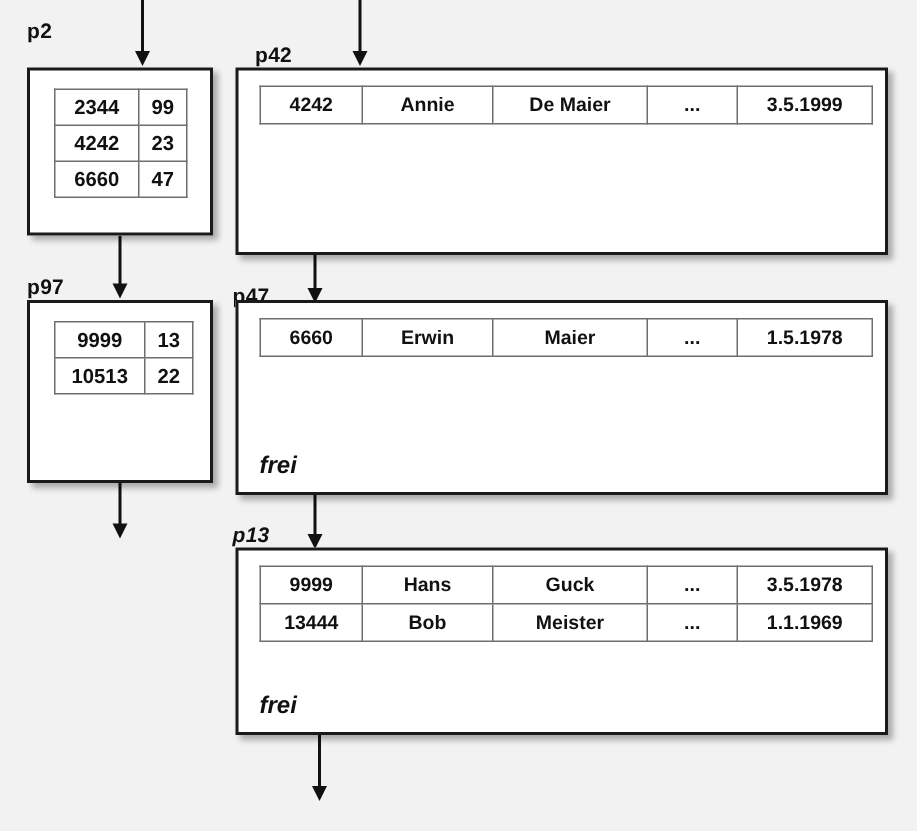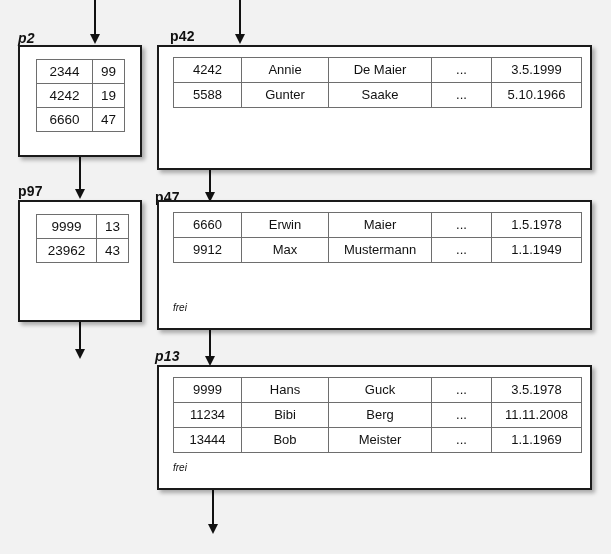--- a/index.html
+++ b/index.html
@@ -46,39 +46,39 @@
   .rec-table {
     position: absolute;
     border-collapse: collapse;
     background: #ffffff;
     table-layout: fixed;
   }
   .rec-table td {
     border: 1px solid #6e6e6e;
     text-align: center;
     font-size: 13px;
-    font-weight: normal;
+    font-weight: bold;
     color: #111;
     padding: 0;
     height: 24px;
     line-height: 24px;
     white-space: nowrap;
     overflow: hidden;
   }
   .rec-table.small td {
     font-size: 13.5px;
     height: 23px;
     line-height: 23px;
   }
 
   .frei {
     position: absolute;
-    font-size: 10px;
+    font-size: 16px;
     font-style: italic;
-    font-weight: normal;
+    font-weight: bold;
     color: #111;
   }
 
   
   .arrow {
     position: absolute;
   }
   .arrow .shaft {
     position: absolute;
     left: 0;
@@ -129,35 +129,35 @@
   <div class="arrow" style="left:209px; top:330px; height:38px;">
     <div class="shaft" style="height:28px;"></div>
     <div class="head" style="top:26px;"></div>
   </div>
 
   <div class="arrow" style="left:212px; top:490px; height:46px;">
     <div class="shaft" style="height:36px;"></div>
     <div class="head" style="top:34px;"></div>
   </div>
 
-  <div class="page-label" style="left:18px; top:30px;font-style:italic;">p2</div>
+  <div class="page-label" style="left:18px; top:12px;">p2</div>
   <div class="page-block" style="left:18px; top:45px; width:124px; height:112px;">
     <table class="rec-table small" style="left:16px; top:12px; width:88px;">
       <colgroup>
           <col style="width:56px;">
           <col style="width:32px;">
         </colgroup>
       <tbody>
         <tr>
           <td>2344</td>
           <td>99</td>
         </tr>
         <tr>
           <td>4242</td>
-          <td>19</td>
+          <td>23</td>
         </tr>
         <tr>
           <td>6660</td>
           <td>47</td>
         </tr>
       </tbody>
     </table>
   </div>
 
   <div class="page-label" style="left:18px; top:183px;">p97</div>
@@ -166,22 +166,22 @@
       <colgroup>
           <col style="width:60px;">
           <col style="width:32px;">
         </colgroup>
       <tbody>
         <tr>
           <td>9999</td>
           <td>13</td>
         </tr>
         <tr>
-          <td>23962</td>
-          <td>43</td>
+          <td>10513</td>
+          <td>22</td>
         </tr>
       </tbody>
     </table>
   </div>
 
   <div class="page-label" style="left:170px; top:28px;">p42</div>
   <div class="page-block" style="left:157px; top:45px; width:435px; height:125px;">
     <table class="rec-table" style="left:14px; top:10px; width:408px;">
       <colgroup>
         <col style="width:68px;">
@@ -191,27 +191,20 @@
           <col style="width:90px;">
       </colgroup>
       <tbody>
         <tr>
           <td>4242</td>
           <td>Annie</td>
           <td>De Maier</td>
           <td>...</td>
           <td>3.5.1999</td>
         </tr>
-        <tr>
-          <td>5588</td>
-          <td>Gunter</td>
-          <td>Saake</td>
-          <td>...</td>
-          <td>5.10.1966</td>
-        </tr>
       </tbody>
     </table>
   </div>
 
   <div class="page-label" style="left:155px; top:189px;">p47</div>
   <div class="page-block" style="left:157px; top:200px; width:435px; height:130px;">
     <table class="rec-table" style="left:14px; top:10px; width:408px;">
       <colgroup>
         <col style="width:68px;">
           <col style="width:87px;">
@@ -220,27 +213,20 @@
           <col style="width:90px;">
       </colgroup>
       <tbody>
         <tr>
           <td>6660</td>
           <td>Erwin</td>
           <td>Maier</td>
           <td>...</td>
           <td>1.5.1978</td>
         </tr>
-        <tr>
-          <td>9912</td>
-          <td>Max</td>
-          <td>Mustermann</td>
-          <td>...</td>
-          <td>1.1.1949</td>
-        </tr>
       </tbody>
     </table>
     <div class="frei" style="left:14px; top:100px;">frei</div>
   </div>
 
   <div class="page-label" style="left:155px; top:348px;font-style:italic;">p13</div>
   <div class="page-block" style="left:157px; top:365px; width:435px; height:125px;">
     <table class="rec-table" style="left:14px; top:10px; width:408px;">
       <colgroup>
         <col style="width:68px;">
@@ -251,27 +237,20 @@
       </colgroup>
       <tbody>
         <tr>
           <td>9999</td>
           <td>Hans</td>
           <td>Guck</td>
           <td>...</td>
           <td>3.5.1978</td>
         </tr>
         <tr>
-          <td>11234</td>
-          <td>Bibi</td>
-          <td>Berg</td>
-          <td>...</td>
-          <td>11.11.2008</td>
-        </tr>
-        <tr>
           <td>13444</td>
           <td>Bob</td>
           <td>Meister</td>
           <td>...</td>
           <td>1.1.1969</td>
         </tr>
       </tbody>
     </table>
     <div class="frei" style="left:14px; top:95px;">frei</div>
   </div>

